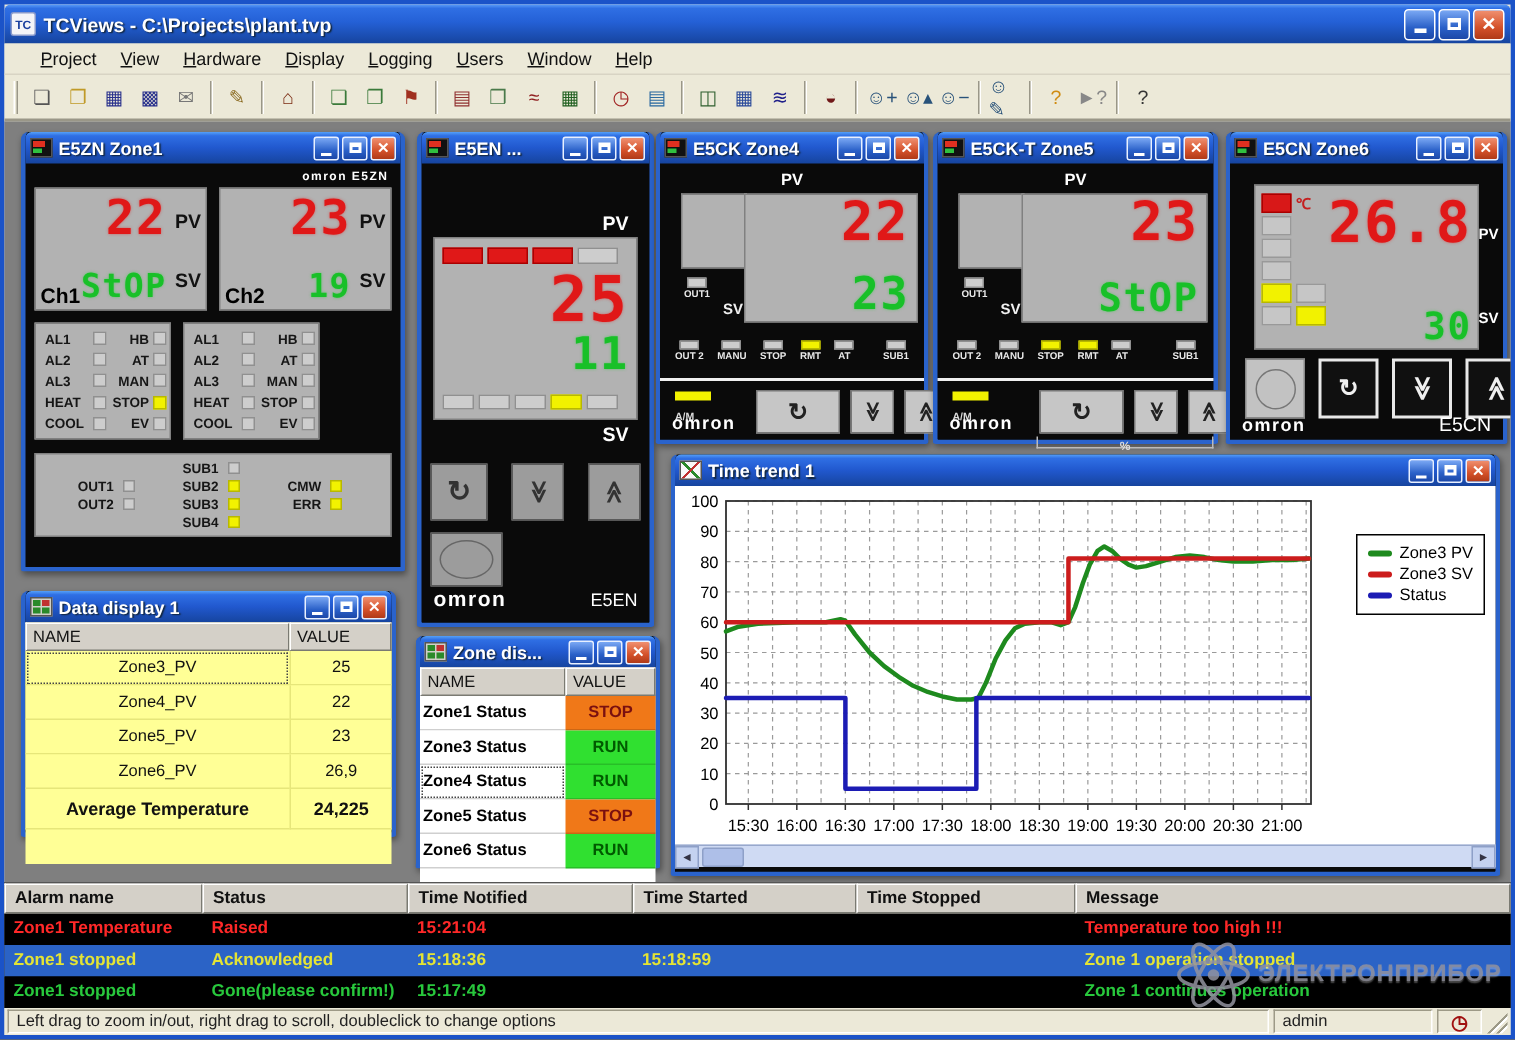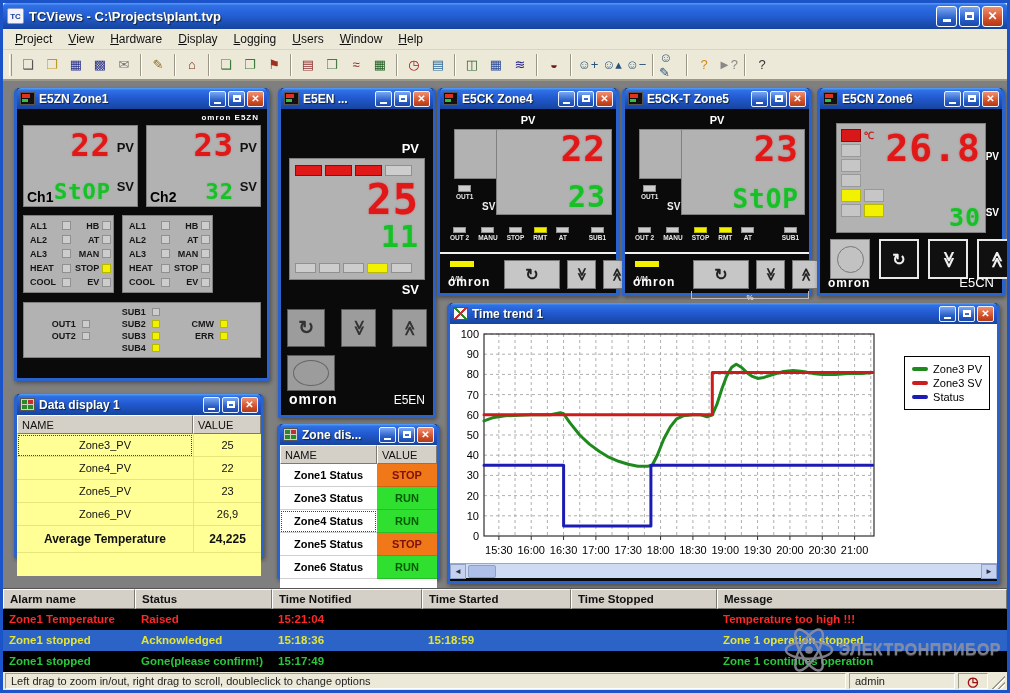--- a/index.html
+++ b/index.html
@@ -17,21 +17,21 @@
   .title-text { color:#fff; font:bold 13px "Liberation Sans",sans-serif; text-shadow:1px 1px 1px #123; flex:1; }
   .winbtns { display:flex; gap:2px; }
   .wbtn { width:21px; height:21px; border-radius:3px; border:1px solid #fff;
     background:linear-gradient(180deg,#7aa8f4,#2a60c8 60%,#1c48a8); display:flex; align-items:center; justify-content:center; }
   .wbtn.close { background:linear-gradient(180deg,#f09070,#d4512a 60%,#b03a18); }
   .glyph-min { width:8px; height:3px; background:#fff; margin-top:9px; }
   .glyph-max { width:9px; height:8px; border:2px solid #fff; border-top-width:3px; }
   .glyph-x { color:#fff; font:bold 12px "Liberation Sans",sans-serif; }
 
   
-  .menubar { height:21px; display:flex; align-items:center; background:#ece9d8; padding-left:4px; border-bottom:1px solid #d8d4c4; }
+  .menubar { height:21px; display:flex; align-items:center; background:#ece9d8; padding-left:16px; border-bottom:1px solid #d8d4c4; }
   .menu-item { font:12px "Liberation Sans",sans-serif; color:#111; padding:2px 8px; }
   .toolbar { height:31px; display:flex; align-items:center; background:#ece9d8; border-bottom:2px solid #9a9788; padding-left:2px; }
   .tb-grip { width:3px; height:22px; border-left:1px solid #fff; border-right:1px solid #9a9788; margin:0 4px; }
   .tb-btn { width:24px; height:23px; display:flex; align-items:center; justify-content:center; font-size:13px; background:transparent; border:1px solid transparent; }
   .tb-sep { width:2px; height:22px; border-left:1px solid #9a9788; border-right:1px solid #fff; margin:0 4px; }
 
   
   .mdi { position:relative; height:507px; background:#7f7f7f; overflow:hidden; }
 
   
@@ -159,21 +159,21 @@
   
   .dt-body { background:#ffff96; height:100%; }
   .dt-grid { display:grid; }
   .dt-h { background:#d4d0c8; border:1px solid; border-color:#fff #7a7a72 #7a7a72 #fff; font:11px "Liberation Sans",sans-serif; color:#111; padding:3px 4px 2px 4px; }
   .d1-grid { grid-template-columns:176px 1fr; }
   .d1-cell { font:11px "Liberation Sans",sans-serif; color:#111; text-align:center; padding:5px 2px; background:#ffff96; border-bottom:1px solid #e6e67a; }
   .d1-cell.val { border-left:1px solid #e6e67a; }
   .d1-cell.sel { outline:1px dotted #444; outline-offset:-2px; }
   .d1-foot { font:bold 12px "Liberation Sans",sans-serif; padding:6px 2px; }
   .d2-grid { grid-template-columns:97px 1fr; }
-  .d2-name { background:#fff; font:bold 11px "Liberation Sans",sans-serif; color:#000; text-align:center; padding:5px 2px; border-bottom:1px solid #cfcfcf; }
+  .d2-name { background:#fff; font:bold 11px "Liberation Sans",sans-serif; color:#000; text-align:left; padding:5px 2px; border-bottom:1px solid #cfcfcf; }
   .d2-name.sel { outline:1px dotted #444; outline-offset:-2px; }
   .d2-val { font:bold 11px "Liberation Sans",sans-serif; text-align:center; padding:5px 2px; border-bottom:1px solid rgba(0,0,0,.15); }
 
   
   .trend-body { background:#fff; height:254px; position:relative; }
   .legend { position:absolute; right:7px; top:32px; background:#fff; border:1px solid #000; padding:4px 7px; }
   .legend-item { display:flex; align-items:center; gap:5px; margin:2px 0; }
   .legend-swatch { width:16px; height:4px; border-radius:2px; }
   .legend-item span { font:11px "Liberation Sans",sans-serif; color:#000; }
   .scrollbar { position:absolute; left:0; right:0; bottom:0; height:15px; background:#cfdaf3; display:flex; align-items:center; border-top:1px solid #98a8cc; }
@@ -300,21 +300,21 @@
           <div class="lcd zn-lcd">
             <span class="seg red zn-pv">22</span>
             <span class="zn-pvtag">PV</span>
             <span class="seg grn zn-sv">StOP</span>
             <span class="zn-svtag">SV</span>
             <span class="zn-ch">Ch1</span>
           </div>
           <div class="lcd zn-lcd">
             <span class="seg red zn-pv">23</span>
             <span class="zn-pvtag">PV</span>
-            <span class="seg grn zn-sv">32</span>
+            <span class="seg grn zn-sv">19</span>
             <span class="zn-svtag">SV</span>
             <span class="zn-ch">Ch2</span>
           </div>
         </div>
         <div class="zn-alarms" id="zn-alarms">
             <div class="zn-alarm-panel">
               <span>AL1</span>
               <i class="led"></i>
               <span style="text-align:right;padding-right:3px">HB</span>
               <i class="led"></i>

